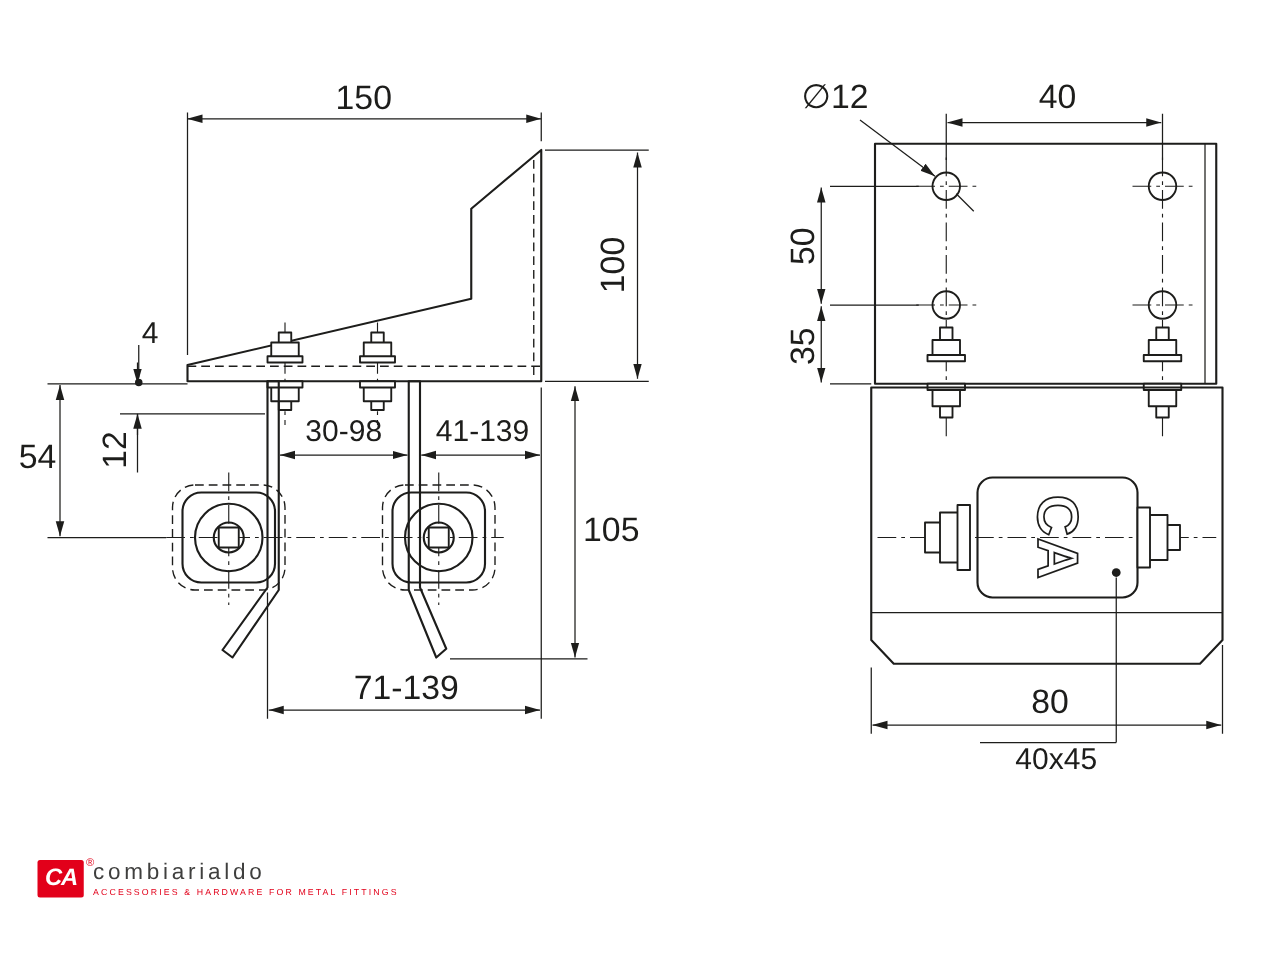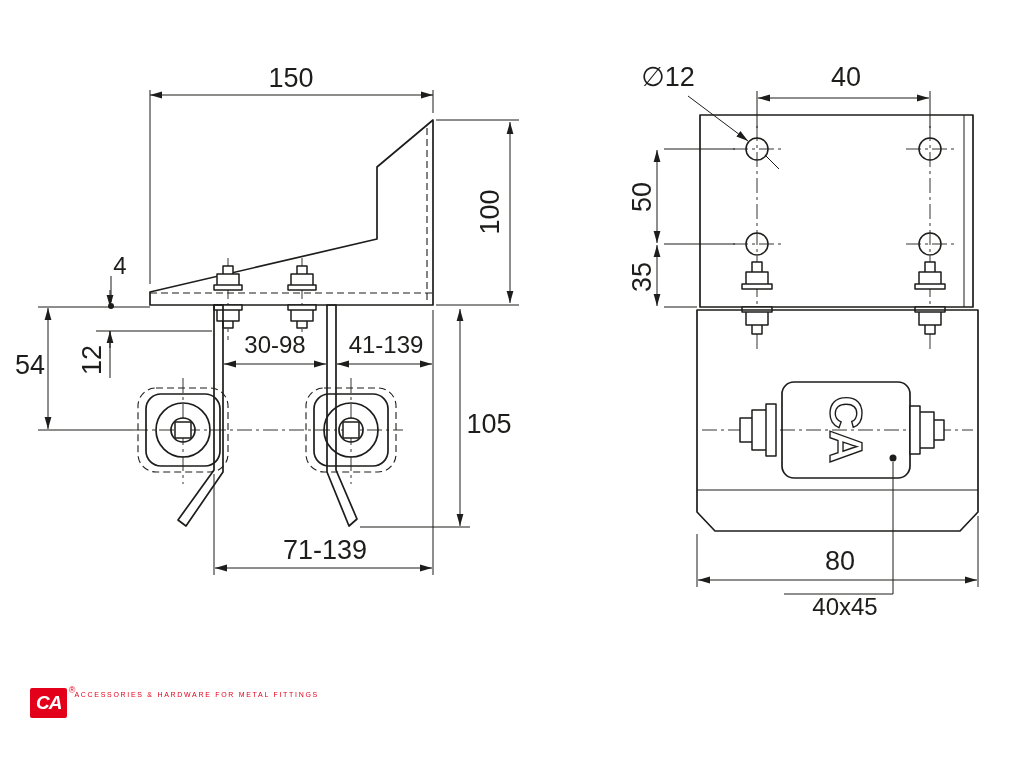--- a/index.html
+++ b/index.html
@@ -149,15 +149,16 @@
     <text class="dt dts" x="845" y="615" text-anchor="middle">40x45</text>
   </g>
 </svg>
 
 <div class="logo">
   <div class="logo-mark-wrap">
     <span class="logo-mark">CA</span>
     <span class="logo-reg">®</span>
   </div>
   <div class="logo-text">
+    <div class="logo-name">combiarialdo</div>
     <div class="logo-tagline">accessories &amp; hardware for metal fittings</div>
   </div>
 </div>
 
 </body></html>

